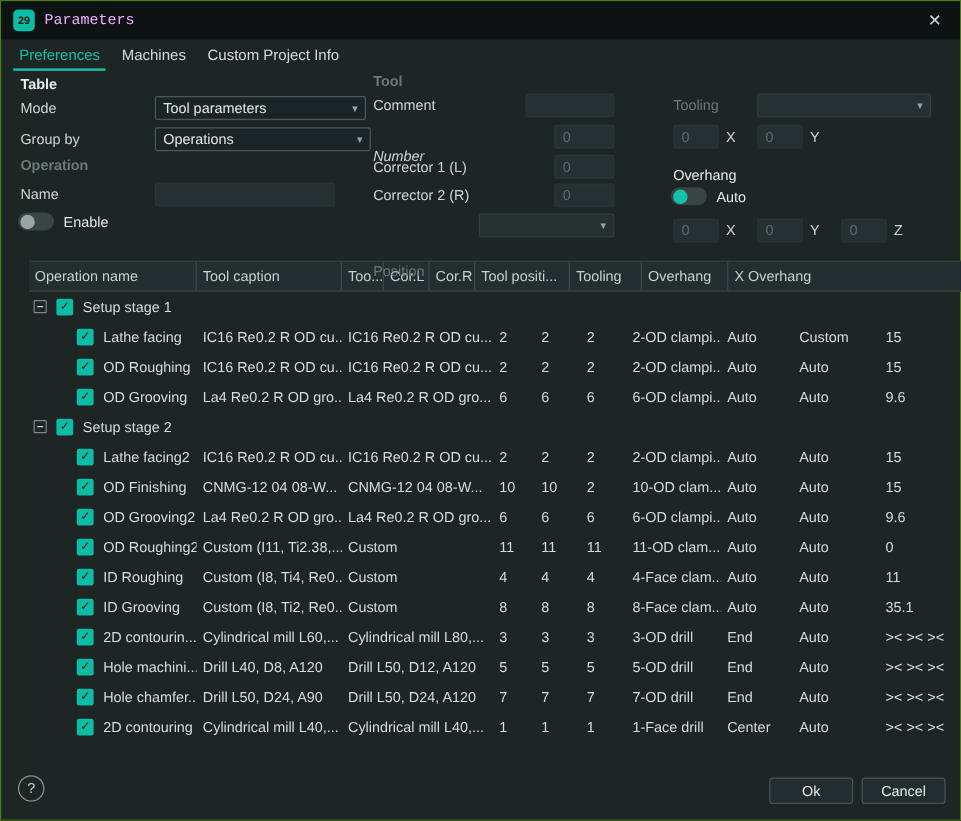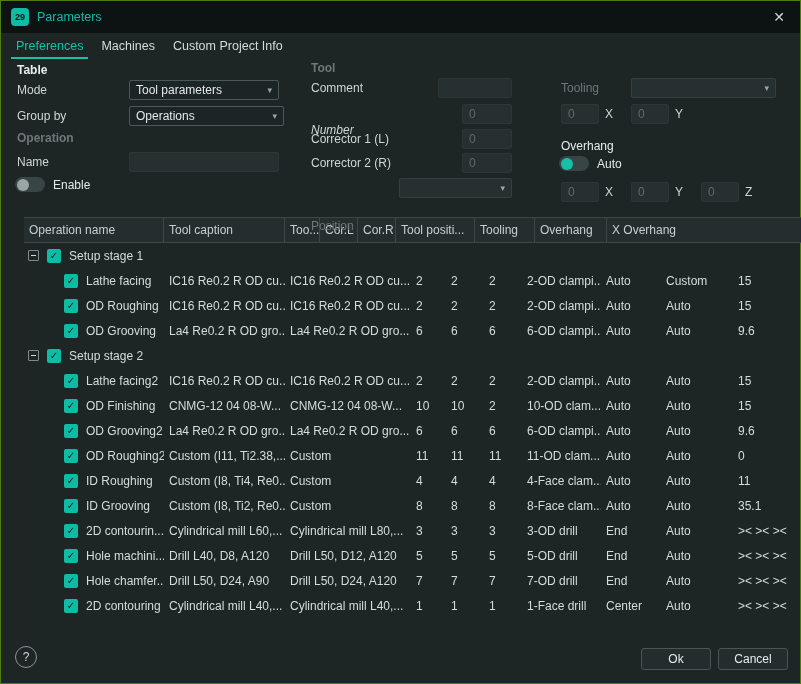--- a/index.html
+++ b/index.html
@@ -11,21 +11,21 @@
   .window{
     position:absolute;inset:0;background:#1d2525;border:1px solid #4d7c0f;
     box-sizing:border-box;display:flex;flex-direction:column;color:#dde2e2;
   }
   
   .titlebar{height:32px;background:#0d1313;display:flex;align-items:center;padding:0 10px;flex:none;}
   .app-icon{
     width:18px;height:18px;background:#0dbca4;border-radius:4px;color:#0d1313;
     font-size:9px;font-weight:bold;display:flex;align-items:center;justify-content:center;margin-right:8px;
   }
-  .title{font-size:12.5px;color:#14b8a6;}
+  .title{font-size:12.5px;color:#f0abfc;font-family:Liberation Mono, monospace;}
   .close{margin-left:auto;font-size:14px;color:#cfd6d6;width:22px;text-align:center;cursor:default;}
   
   .tabs{height:26px;display:flex;align-items:flex-end;padding:0 8px;gap:4px;flex:none;}
   .tab{font-size:12.5px;padding:4px 7px 6px 7px;color:#d6dcdc;position:relative;}
   .tab.active{color:#17c0a8;text-align:right;}
   .tab.active::after{content:"";position:absolute;left:2px;right:2px;bottom:0;height:2px;background:#17c0a8;}
   
   .form{position:relative;height:158px;flex:none;font-size:12px;}
   .flabel{position:absolute;line-height:15px;color:#cfd6d6;white-space:nowrap;}
   .flabel.head{color:#e8ecec;font-weight:bold;}
@@ -102,26 +102,26 @@
   <div class="tabs">
     <span class="tab active">Preferences</span>
     <span class="tab">Machines</span>
     <span class="tab">Custom Project Info</span>
   </div>
 
   <div class="form">
 
     <span class="flabel head" style="left:16px;top:4px;">Table</span>
     <span class="flabel" style="left:16px;top:24px;">Mode</span>
-    <div class="dd" style="left:128px;top:21px;width:150px;">
+    <div class="dd" style="left:128px;top:21px;width:176px;">
       <span>Tool parameters</span>
       <span class="chev">▾</span>
     </div>
     <span class="flabel" style="left:16px;top:50px;">Group by</span>
-    <div class="dd" style="left:128px;top:47px;width:155px;">
+    <div class="dd" style="left:128px;top:47px;width:180px;">
       <span>Operations</span>
       <span class="chev">▾</span>
     </div>
     <span class="flabel dim" style="left:16px;top:72px;">Operation</span>
     <span class="flabel" style="left:16px;top:96px;">Name</span>
     <div class="tinput" style="left:128px;top:93px;width:150px;">
       <span></span>
     </div>
     <div class="toggle-row" style="left:14px;top:118px;text-align:right;">
       <span class="toggle">

